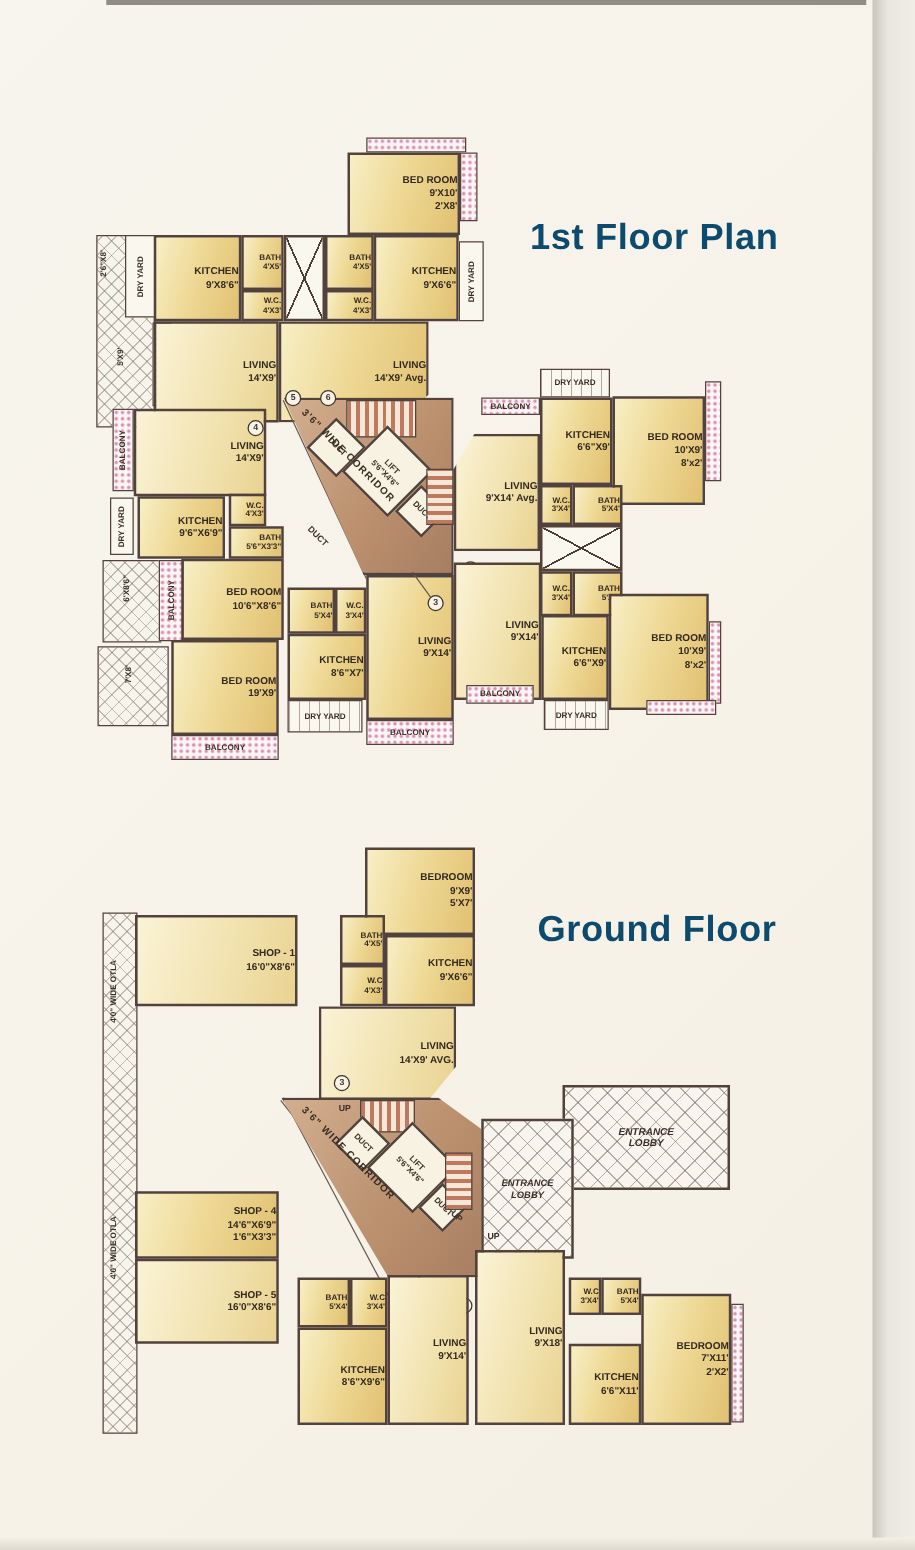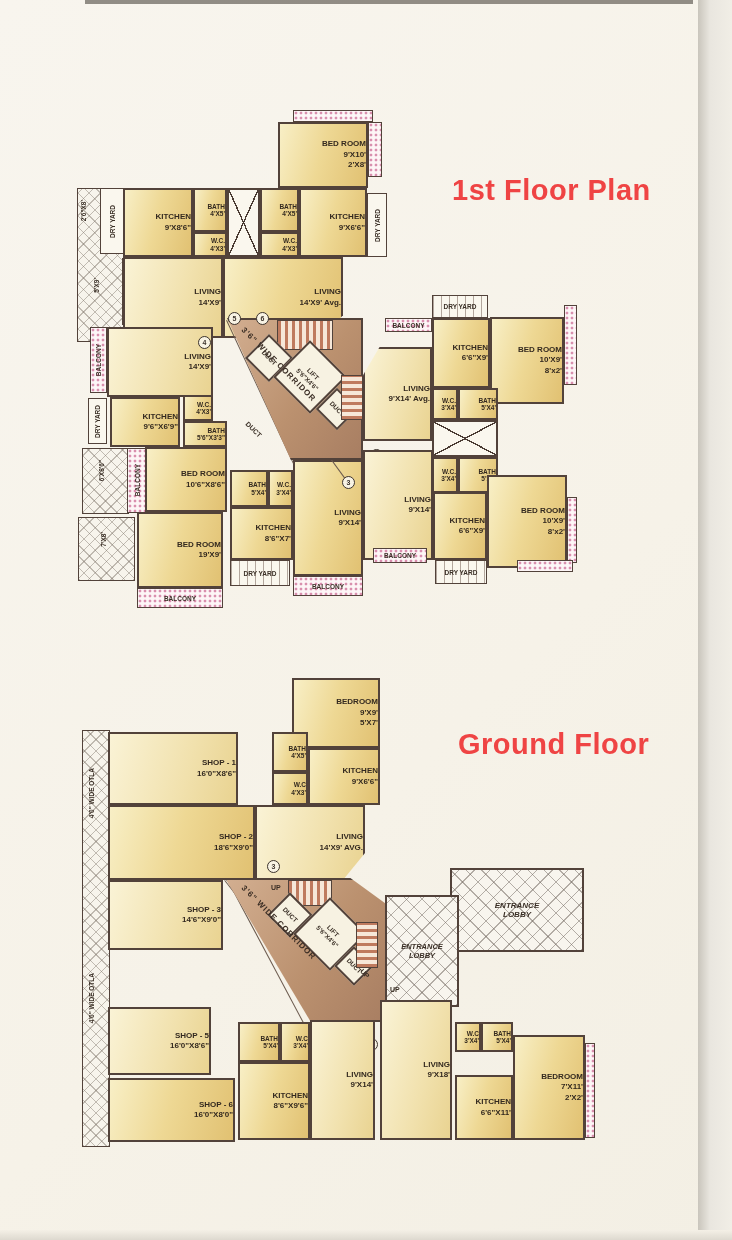--- a/index.html
+++ b/index.html
@@ -7,21 +7,21 @@
     position:relative;width:732px;height:1240px;overflow:hidden;
     background:linear-gradient(135deg,#f8f5ee 0%,#f6f2e8 60%,#f3efe4 100%);
     font-family:"Liberation Sans",sans-serif;
   }
   .scan-top{position:absolute;left:85px;top:0;width:608px;height:4px;background:#6f6a61;opacity:.75;}
   .scan-right{position:absolute;left:698px;top:0;width:34px;height:1240px;
     background:linear-gradient(90deg,#c9c5bc,#e9e6df 35%,#f1eee6);}
   .scan-bottom{position:absolute;left:0;top:1230px;width:732px;height:10px;
     background:linear-gradient(#f4f0e6,#ddd9cf);}
   .plan{position:absolute;}
-  .title{position:absolute;font-size:29px;font-weight:700;color:#ef4444;letter-spacing:.5px;white-space:nowrap;margin-left:28px;}
+  .title{position:absolute;font-size:29px;font-weight:700;color:#0c4a6e;letter-spacing:.5px;white-space:nowrap;}
   .rm{
     position:absolute;box-sizing:border-box;
     background:linear-gradient(105deg,#f8efc6 0%,#eed894 48%,#e1c172 100%);
     border:2px solid #52423a;
     display:flex;flex-direction:column;align-items:flex-end;justify-content:center;
     text-align:center;color:#33291f;font-size:8px;line-height:1.3;font-weight:700;
   }
   .rm i,.strip i,.diam i{font-style:normal;display:block;white-space:nowrap;}
   .rm.s{font-size:6.5px;line-height:1.15;}
   .rm.lt{background:linear-gradient(105deg,#faf3d6,#f1e1ad 60%,#e9d391);}
@@ -302,39 +302,32 @@
   </div>
 
   <div class="hx" style="position:absolute;left:4px;top:62px;width:26px;height:415px;border:1.5px solid #52423a;"></div>
   <div class="vtxt" style="left:10px;top:100px;">4'0" WIDE OTLA</div>
   <div class="vtxt" style="left:10px;top:305px;">4'0" WIDE OTLA</div>
 
   <div class="rm lt" style="left:30px;top:64px;width:130px;height:73px;">
     <i>SHOP - 1</i>
       <i>16'0"X8'6"</i>
   </div>
-  <div class="rm" style="left:30px;top:137px;width:147px;height:75px;">
-    <i>SHOP - 2</i>
-      <i>18'6"X9'0"</i>
-  </div>
   <div class="rm lt" style="left:177px;top:137px;width:110px;height:75px;clip-path:polygon(0 0,100% 0,100% 64%,80% 100%,0 100%);">
     <i>LIVING</i>
       <i>14'X9' AVG.</i>
   </div>
-  <div class="rm lt" style="left:30px;top:212px;width:115px;height:70px;">
-    <i>SHOP - 3</i>
-      <i>14'6"X9'0"</i>
-  </div>
-  <div class="rm lt" style="left:30px;top:339px;width:103px;height:68px;">
+  <div class="rm" style="left:30px;top:285px;width:115px;height:54px;">
+    <i>SHOP - 4</i>
+      <i>14'6"X6'9"</i>
+      <i>1'6"X3'3"</i>
+  </div>
+  <div class="rm lt" style="left:30px;top:339px;width:115px;height:68px;">
     <i>SHOP - 5</i>
       <i>16'0"X8'6"</i>
-  </div>
-  <div class="rm" style="left:30px;top:410px;width:127px;height:64px;">
-    <i>SHOP - 6</i>
-      <i>16'0"X8'0"</i>
   </div>
 
   <div class="dl" style="left:147px;top:212px;width:230px;transform:rotate(52deg);"></div>
   <div class="dl" style="left:149px;top:210px;width:200px;transform:rotate(62deg);"></div>
   <div class="cor" style="left:147px;top:210px;width:165px;height:144px;clip-path:polygon(0 0,76% 0,100% 20%,100% 100%,52% 100%,0 0);"></div>
   <div class="free" style="left:193px;top:216px;font-size:7px;color:#3a2d24;">UP</div>
   <div class="strip st-v" style="left:210px;top:212px;width:44px;height:26px;"></div>
   <div class="diam" style="left:196px;top:231px;width:32px;height:32px;">
       <i>DUCT</i>
     </div>

